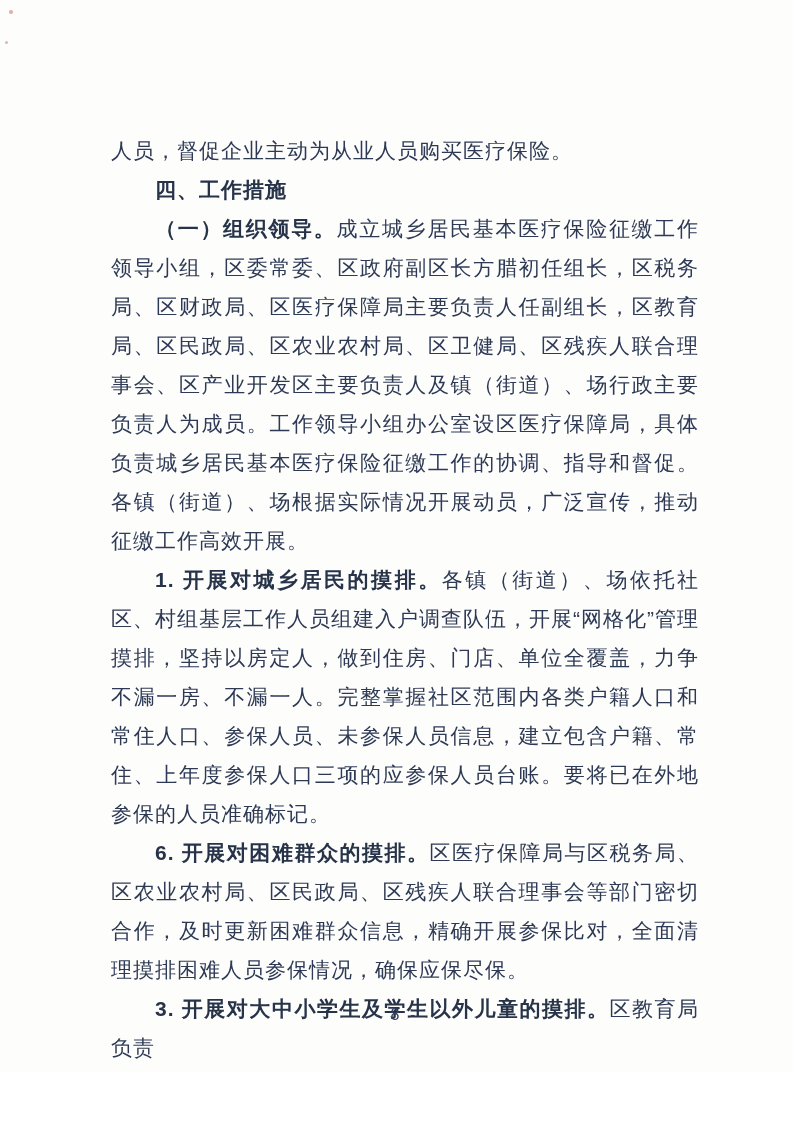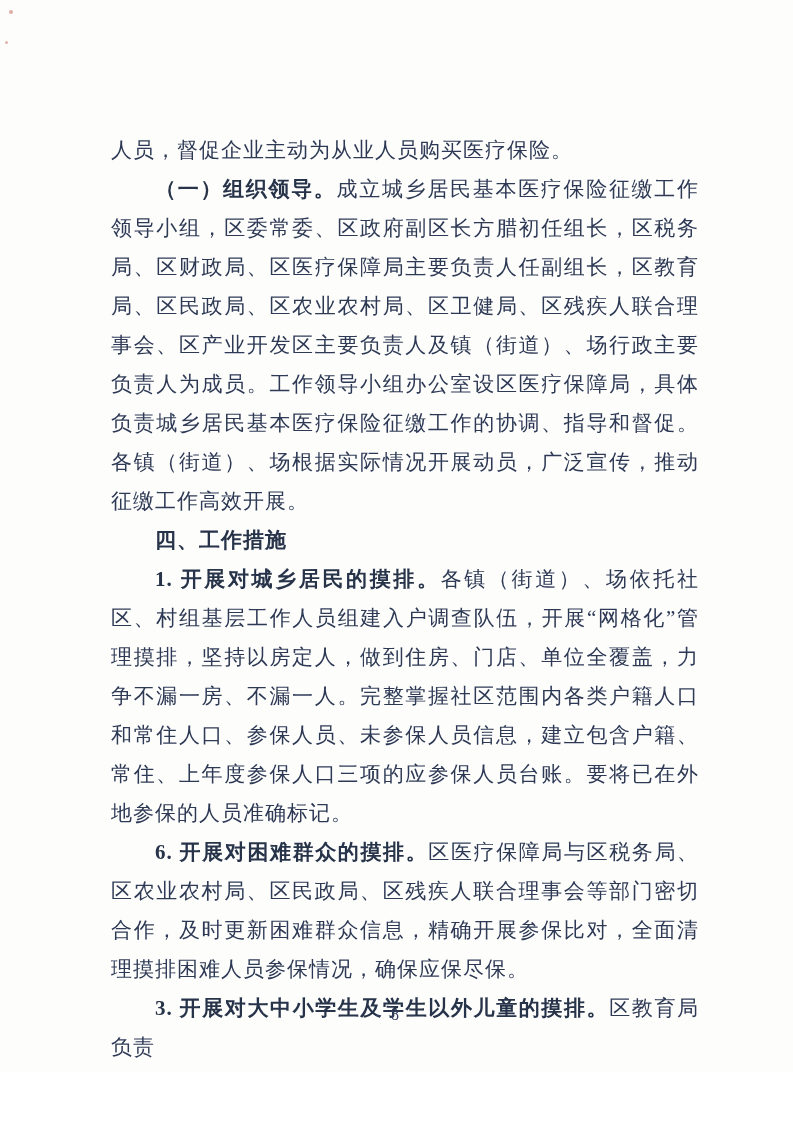--- a/index.html
+++ b/index.html
@@ -6,21 +6,21 @@
     margin: 0;
     padding: 0;
     background: #ffffff;
   }
   .page {
     position: relative;
     width: 793px;
     height: 1072px;
     background: #fdfdfc;
     overflow: hidden;
-    font-family: Liberation Serif, serif;
+    font-family: Liberation Sans, sans-serif;
   }
   .content {
     position: absolute;
     left: 111px;
     top: 131px;
     width: 588px;
   }
   .para {
     margin: 0;
     font-size: 21px;
@@ -64,23 +64,23 @@
 
 <div class="page">
 
   <div class="scan-speck speck-1"></div>
   <div class="scan-speck speck-2"></div>
 
   <div class="content">
 
     <p class="para">人员，督促企业主动为从业人员购买医疗保险。</p>
 
+    <p class="para indent heading">四、工作措施</p>
+
     <p class="para indent"><span class="lead">（一）组织领导。</span><span>成立城乡居民基本医疗保险征缴工作领导小组，区委常委、区政府副区长方腊初任组长，区税务局、区财政局、区医疗保障局主要负责人任副组长，区教育局、区民政局、区农业农村局、区卫健局、区残疾人联合理事会、区产业开发区主要负责人及镇（街道）、场行政主要负责人为成员。工作领导小组办公室设区医疗保障局，具体负责城乡居民基本医疗保险征缴工作的协调、指导和督促。各镇（街道）、场根据实际情况开展动员，广泛宣传，推动征缴工作高效开展。</span></p>
-
-    <p class="para indent heading">四、工作措施</p>
 
 
     <p class="para indent"><span class="lead">1. 开展对城乡居民的摸排。</span><span>各镇（街道）、场依托社区、村组基层工作人员组建入户调查队伍，开展“网格化”管理摸排，坚持以房定人，做到住房、门店、单位全覆盖，力争不漏一房、不漏一人。完整掌握社区范围内各类户籍人口和常住人口、参保人员、未参保人员信息，建立包含户籍、常住、上年度参保人口三项的应参保人员台账。要将已在外地参保的人员准确标记。</span></p>
 
     <p class="para indent"><span class="lead">6. 开展对困难群众的摸排。</span><span>区医疗保障局与区税务局、区农业农村局、区民政局、区残疾人联合理事会等部门密切合作，及时更新困难群众信息，精确开展参保比对，全面清理摸排困难人员参保情况，确保应保尽保。</span></p>
 
     <p class="para indent"><span class="lead">3. 开展对大中小学生及学生以外儿童的摸排。</span><span>区教育局负责</span></p>
 
   </div>
 

